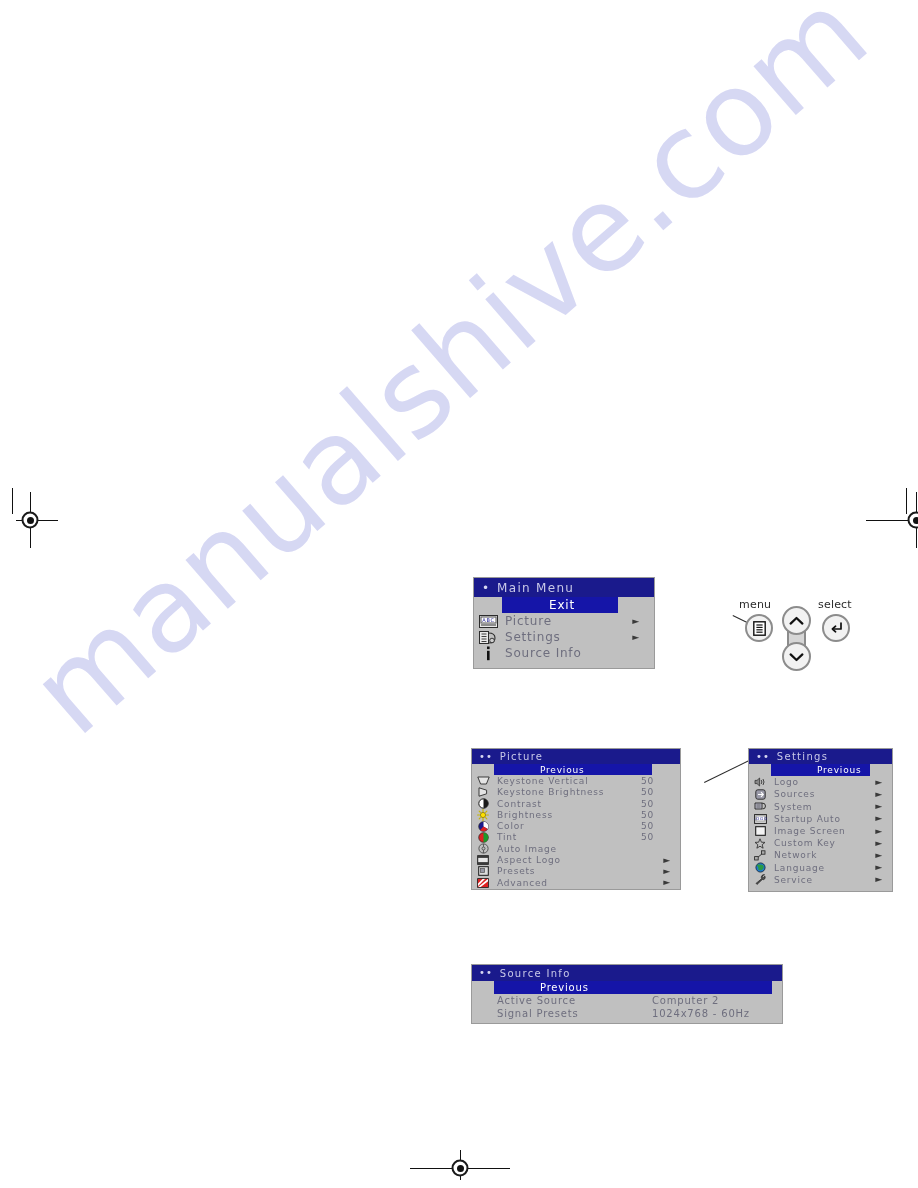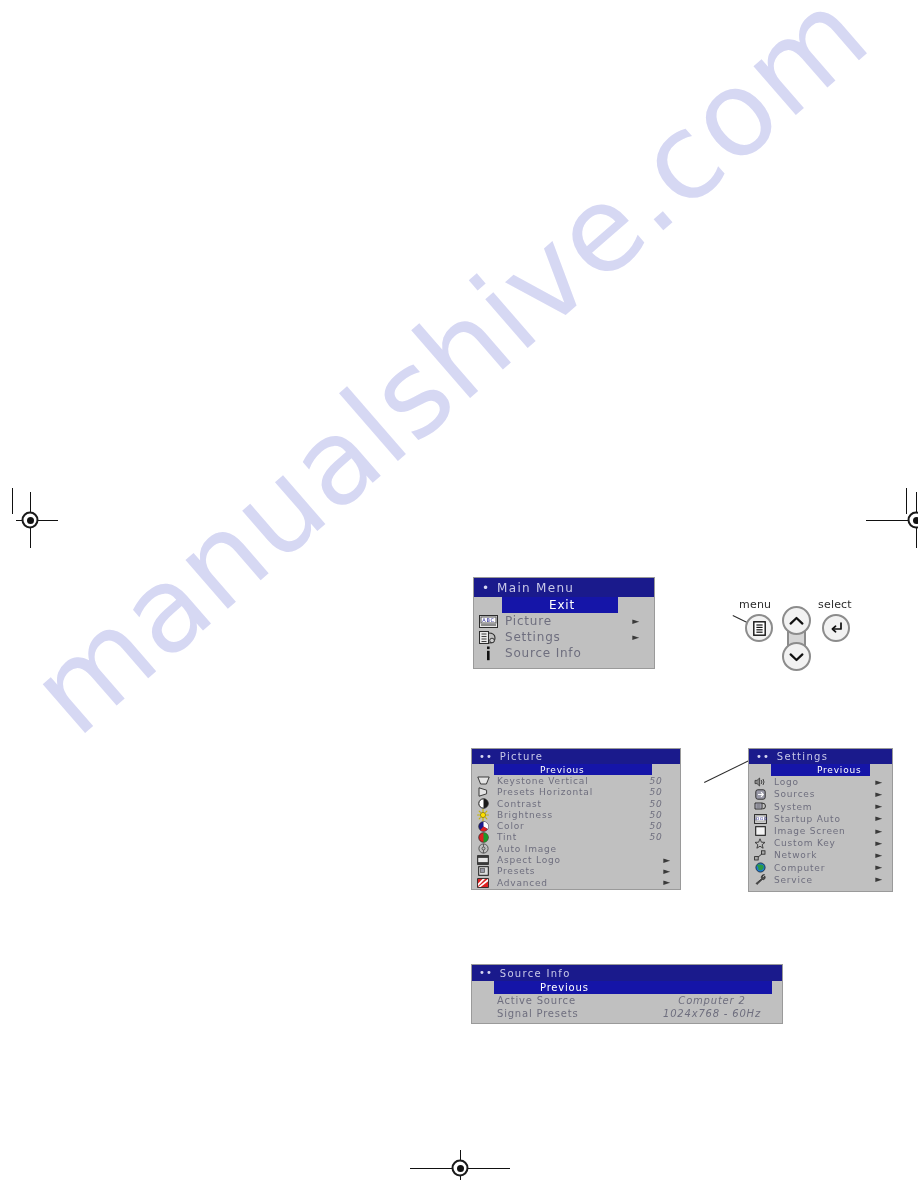--- a/index.html
+++ b/index.html
@@ -129,23 +129,22 @@
   }
   .row .ic {
     flex: 0 0 auto;
     display: flex;
     align-items: center;
     justify-content: center;
   }
   .row .lbl { flex: 1 1 auto; }
   .row .val {
     flex: 0 0 auto;
-    text-align: center;
+    text-align: left;
     color: #6e6e7e;
-    font-style: italic;
   }
   .row .arrow {
     flex: 0 0 auto;
     text-align: right;
     color: #3a3a3a;
     font-size: 9px;
     line-height: 1;
   }
   .row.selected {
     background: #1515a8;
@@ -416,21 +415,21 @@
       <span class="lbl">Keystone Vertical</span>
       <span class="val">50</span>
     </div>
 
     <div class="row">
       <span class="ic">
         <svg width="10" height="10" viewBox="0 0 10 10">
             <path d="M1 0.8 L8.6 3.2 L8.6 6.8 L1 9.2 Z" fill="#e4e4e4" stroke="#2b2b2b" stroke-width="0.9"></path>
           </svg>
       </span>
-      <span class="lbl">Presets Horizontal</span>
+      <span class="lbl">Keystone Brightness</span>
       <span class="val">50</span>
     </div>
 
     <div class="row">
       <span class="ic">
         <svg width="11" height="11" viewBox="0 0 11 11">
           <circle cx="5.5" cy="5.5" r="4.7" fill="#ffffff" stroke="#1a1a1a" stroke-width="1"></circle>
           <path d="M5.5 0.8 A4.7 4.7 0 0 1 5.5 10.2 Z" fill="#1a1a1a"></path>
         </svg>
       </span>
@@ -626,21 +625,21 @@
       <span class="arrow">►</span>
     </div>
 
     <div class="row">
       <span class="ic">
         <svg width="11" height="11" viewBox="0 0 11 11">
           <circle cx="5.5" cy="5.5" r="4.6" fill="#1f7acc" stroke="#123" stroke-width="0.8"></circle>
           <path d="M1.6 3.6 Q4 5 3.2 7.6 Q5.4 9 7.4 7.6 Q9.4 6 8.2 3.2 Q6 2 3 2.6 Z" fill="#2a9a46"></path>
         </svg>
       </span>
-      <span class="lbl">Computer</span>
+      <span class="lbl">Language</span>
       <span class="arrow">►</span>
     </div>
 
     <div class="row">
       <span class="ic">
         <svg width="12" height="11" viewBox="0 0 12 11">
           <path d="M10.6 0.8 Q8 0.4 7.4 2.6 Q7.1 3.8 7.8 4.6 L2 9.4 L3 10.4 L8.4 5.4 Q9.4 6 10.4 5.2 Q11.6 4.2 11 2.2 L9.4 3.4 L8.2 2.6 L8.6 1.2 Z" fill="#555" stroke="#222" stroke-width="0.7"></path>
         </svg>
       </span>
       <span class="lbl">Service</span>

